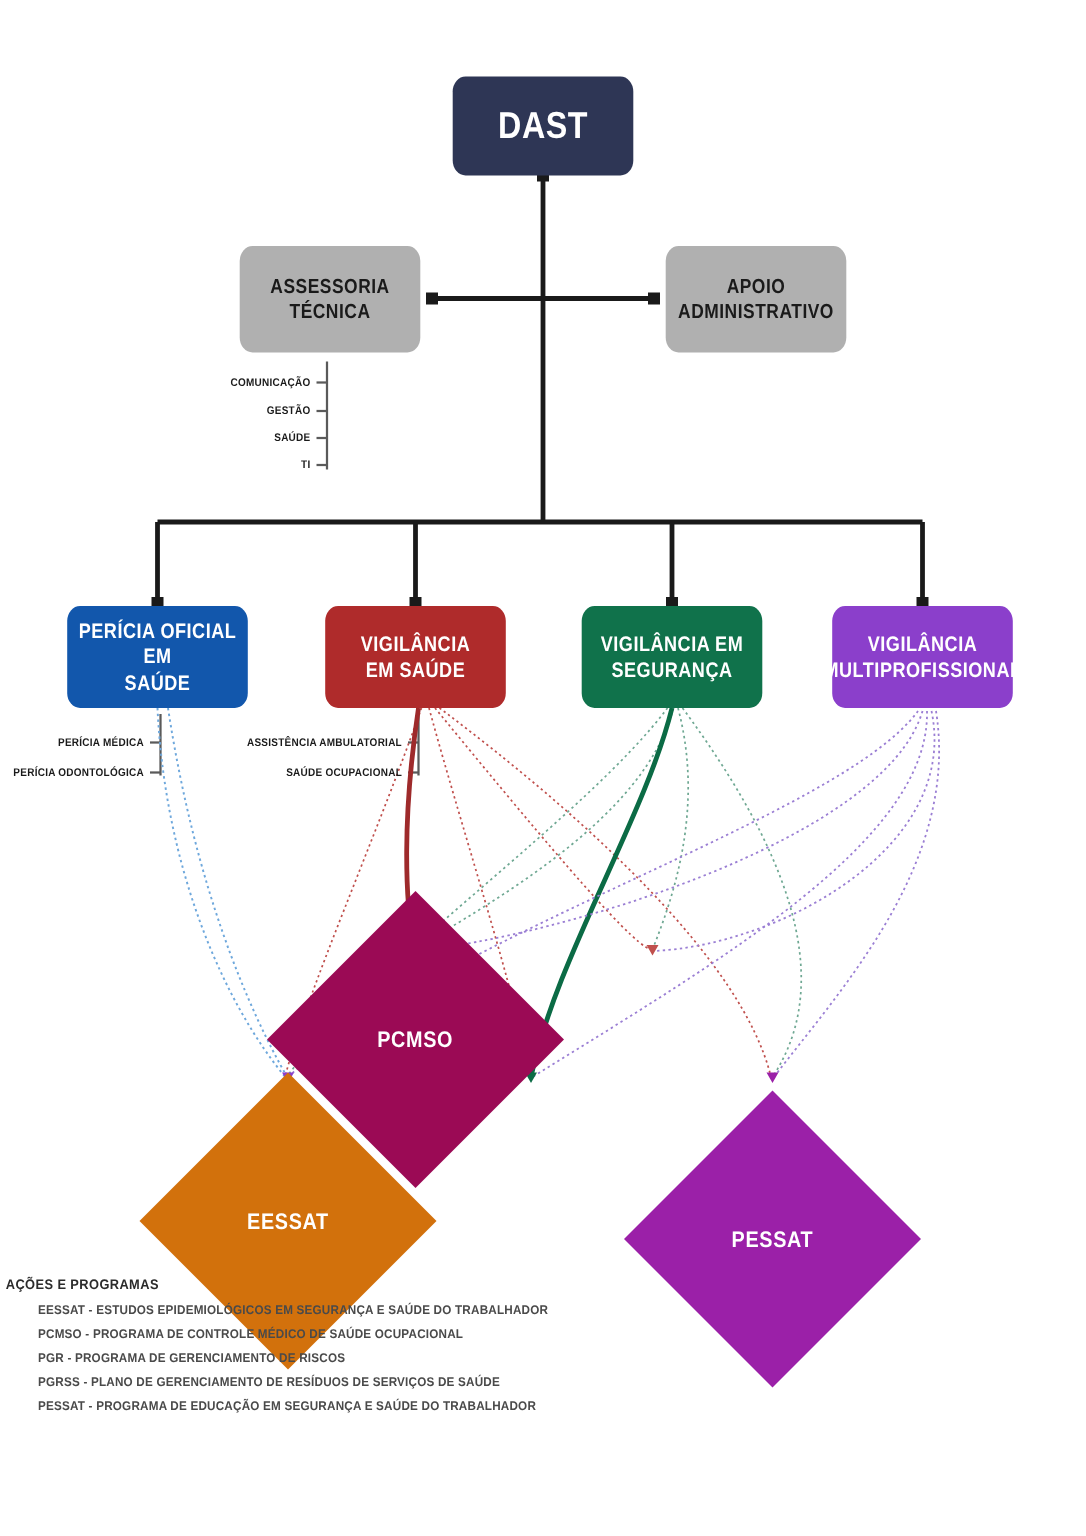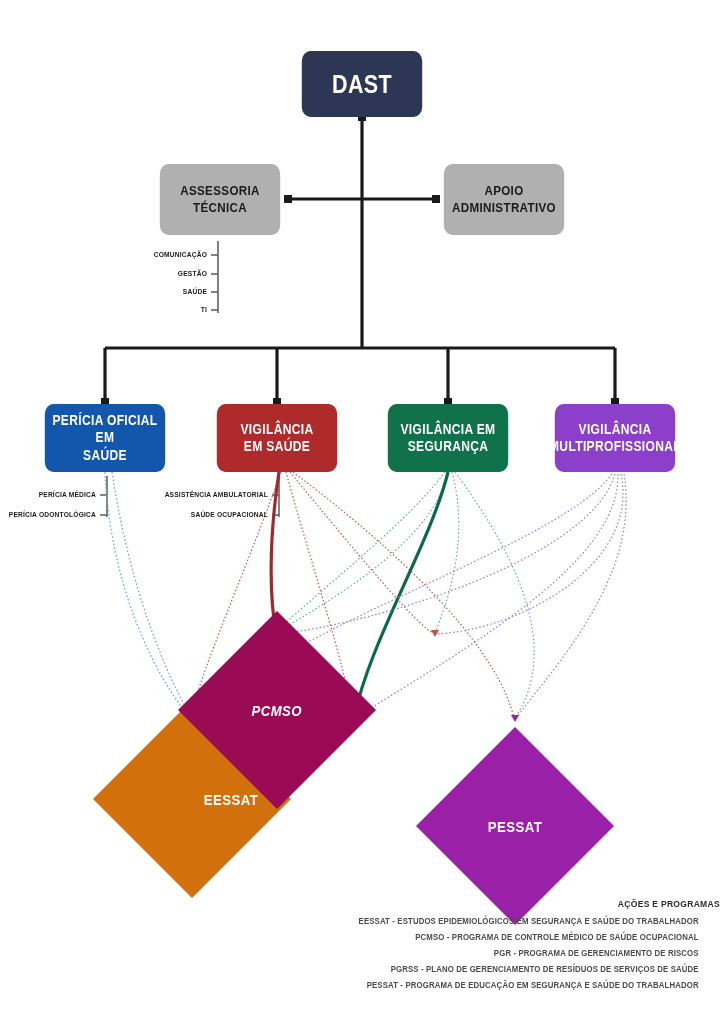--- a/index.html
+++ b/index.html
@@ -49,22 +49,22 @@
   .sublabel{
     position:absolute;
     font-size:7.4px;font-weight:700;color:#1a1a1a;
     letter-spacing:.2px;white-space:nowrap;
     text-align:right;
     transform:scaleX(.9);transform-origin:right center;
   }
 
   
   #legend{
-    position:absolute;left:0;right:0;top:893px;
-    text-align:right;color:#4a4a4a;
+    position:absolute;left:0;right:0;top:846px;
+    text-align:left;color:#4a4a4a;
   }
   #legend .ltitle{
     font-size:9.2px;font-weight:700;color:#2b2b2b;letter-spacing:.3px;
     margin-bottom:4px;transform:scaleX(.93);display:inline-block;
   }
   #legend .lline{
     font-size:8.4px;font-weight:700;line-height:16px;letter-spacing:.15px;
     transform:scaleX(.93);display:block;
   }
 </style>
@@ -154,26 +154,26 @@
 
     <g>
       <polygon points="188,715 196,715 192,722" fill="#8B3FCB"></polygon>
       <polygon points="273,630 281,630 277,637" fill="#9E2A2B"></polygon>
       <polygon points="350,715 358,715 354,722" fill="#0B6B45"></polygon>
       <polygon points="431,630 439,630 435,637" fill="#C0504D"></polygon>
       <polygon points="511,715 519,715 515,722" fill="#9B20A8"></polygon>
     </g>
   </svg>
 
-  <div class="diamond" style="left:122px;top:729px;width:140px;height:140px;justify-content:flex-end;">
+  <div class="diamond" style="left:122px;top:744px;width:140px;height:140px;">
     <div class="dshape" style="background:#D2710C;"></div>
     <div class="dlabel">EESSAT</div>
   </div>
 
-  <div class="diamond" style="left:207px;top:640px;width:140px;height:140px;font-style:italic;">
+  <div class="diamond" style="left:207px;top:623px;width:140px;height:140px;">
     <div class="dshape" style="background:#9B0A55;"></div>
     <div class="dlabel">PCMSO</div>
   </div>
 
 
 
   <div class="diamond" style="left:445px;top:756px;width:140px;height:140px;">
     <div class="dshape" style="background:#9B20A8;"></div>
     <div class="dlabel">PESSAT</div>
   </div>

